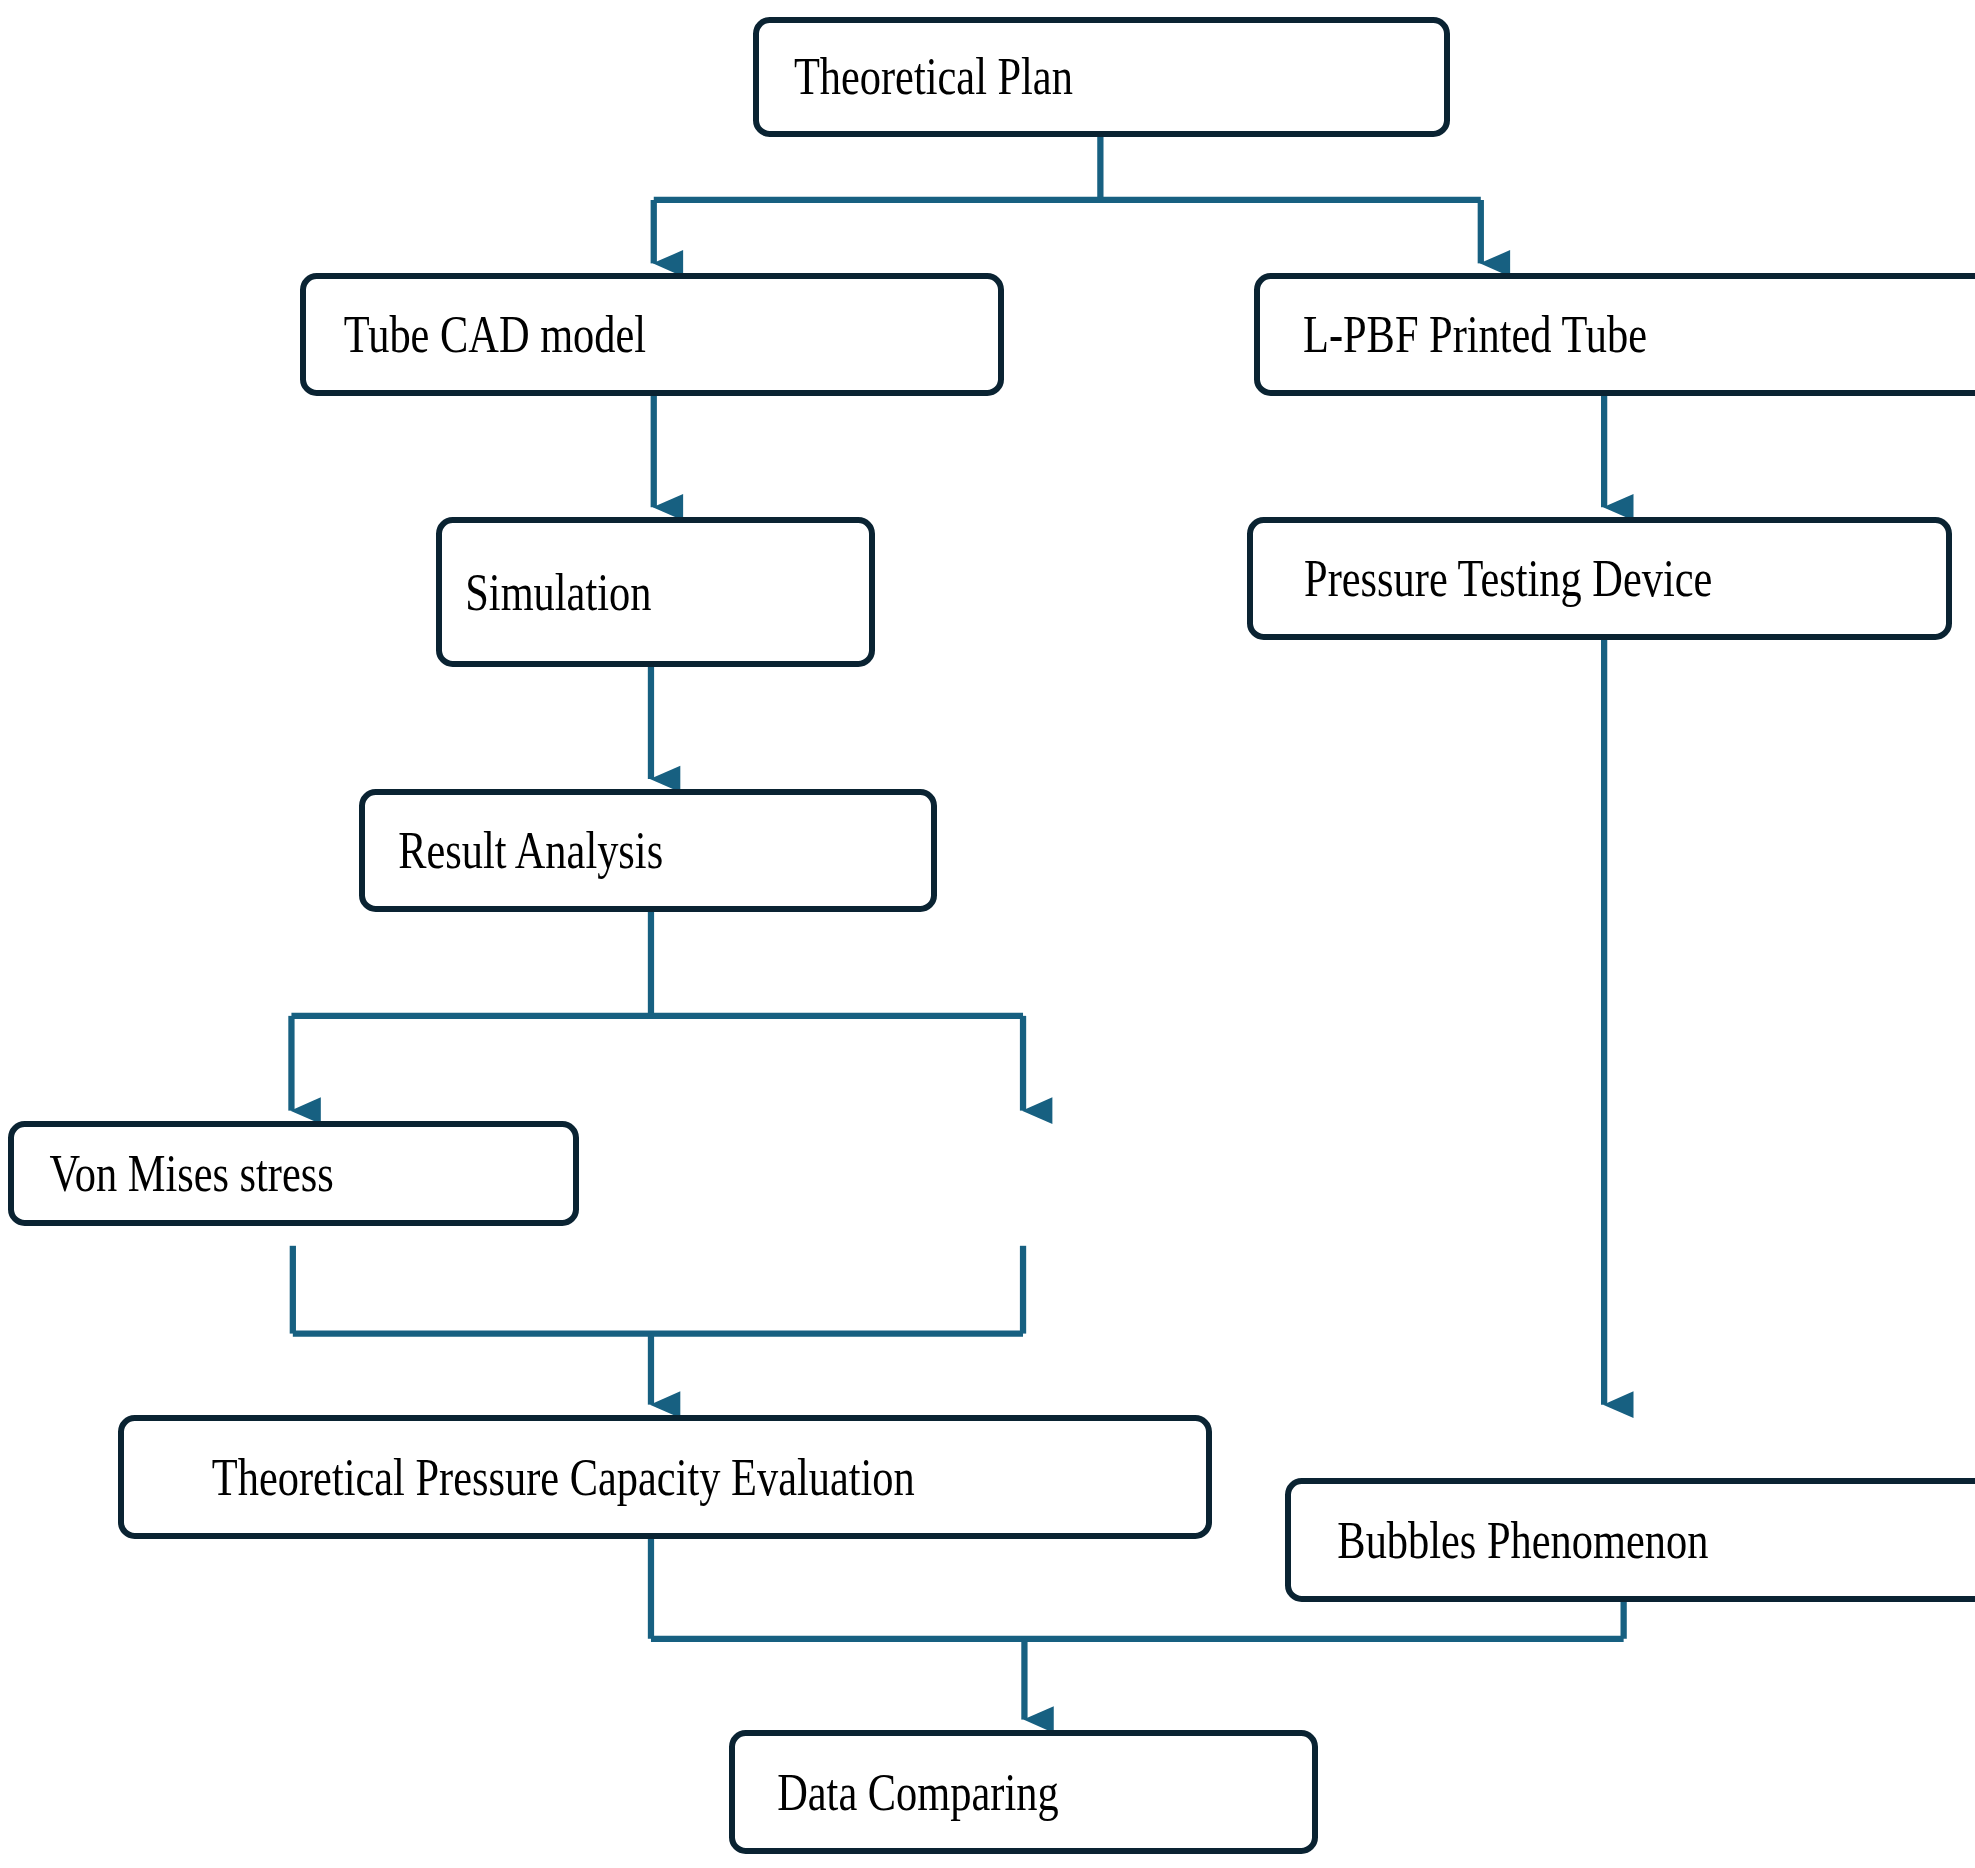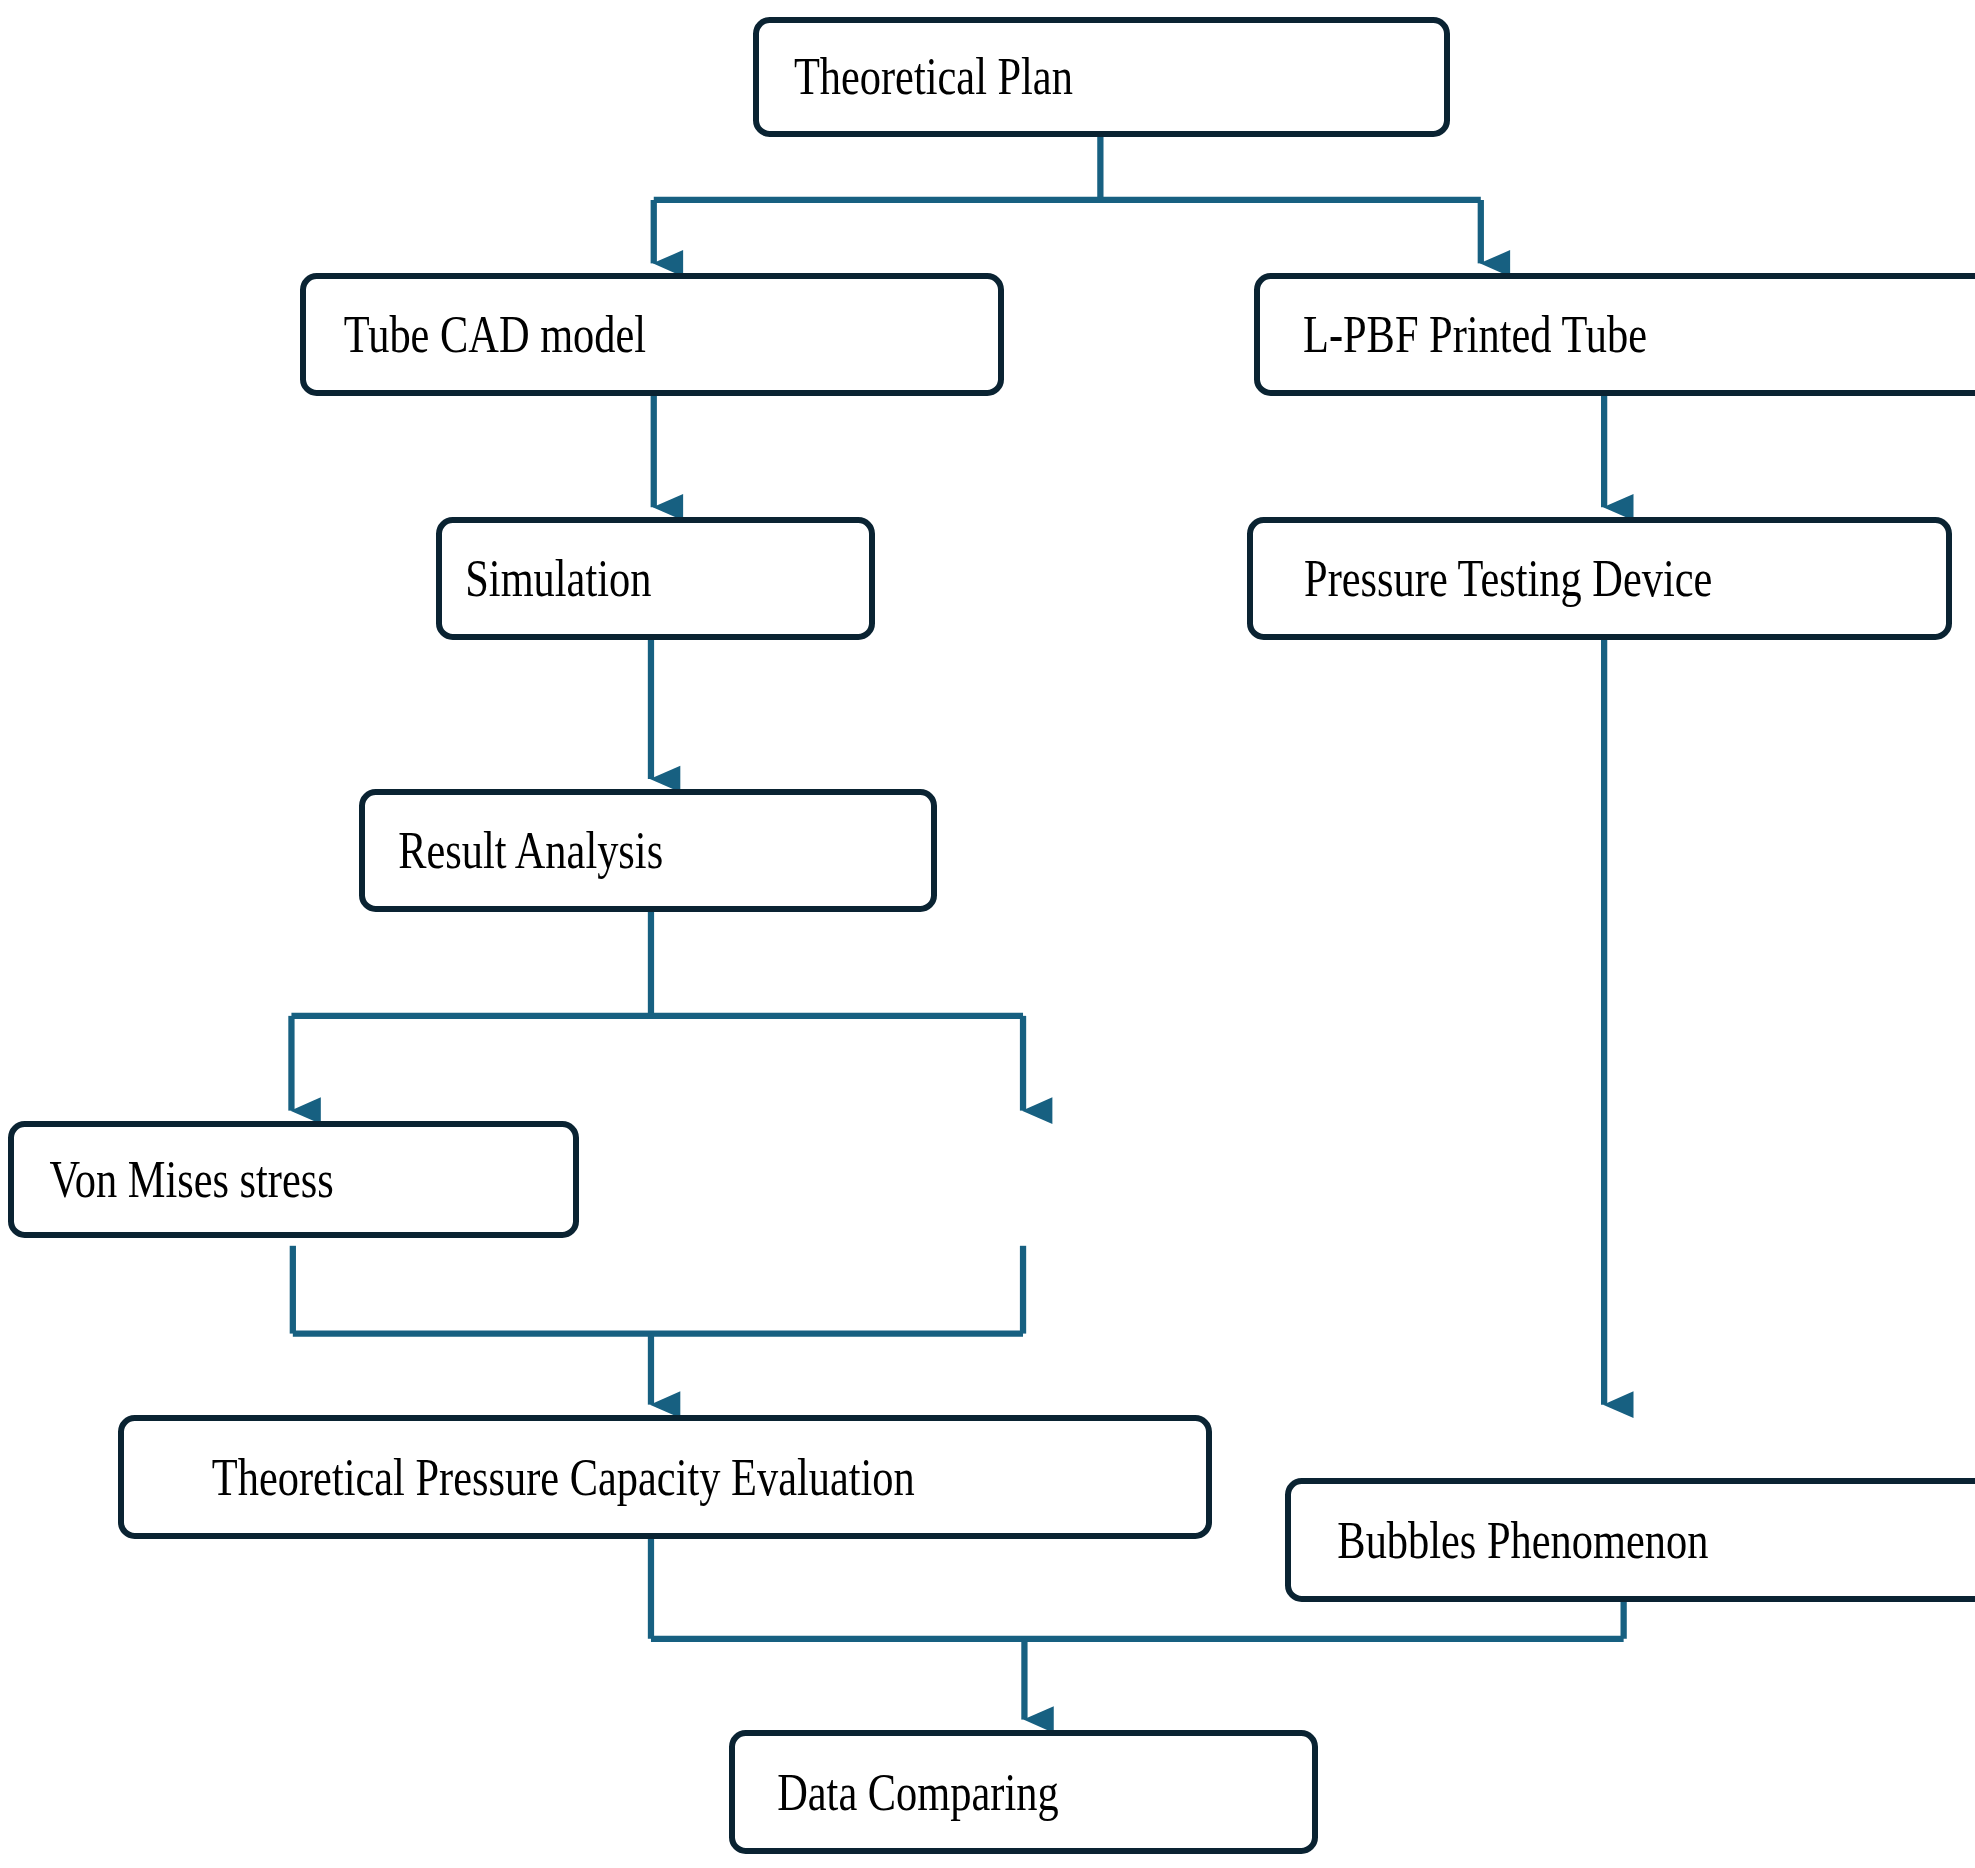--- a/index.html
+++ b/index.html
@@ -106,33 +106,33 @@
   </div>
 
   <div class="node" style="left:300px; top:273px; width:704px; height:123px;">
     <span class="node-label" style="font-size:53px;">Tube CAD model</span>
   </div>
 
   <div class="node" style="left:1254px; top:273px; width:828px; height:123px;">
     <span class="node-label" style="font-size:53px;">L-PBF Printed Tube</span>
   </div>
 
-  <div class="node" style="left:436px; top:517px; width:439px; height:123px;">
+  <div class="node" style="left:436px; top:517px; width:439px; height:150px;">
     <span class="node-label" style="font-size:53px;">Simulation</span>
   </div>
 
   <div class="node" style="left:1247px; top:517px; width:705px; height:123px;">
     <span class="node-label" style="font-size:53px;">Pressure Testing Device</span>
   </div>
 
   <div class="node" style="left:359px; top:789px; width:578px; height:123px;">
     <span class="node-label" style="font-size:53px;">Result Analysis</span>
   </div>
 
-  <div class="node" style="left:8.4px; top:1121px; width:571px; height:117px;">
+  <div class="node" style="left:8.4px; top:1121px; width:571px; height:105px;">
     <span class="node-label" style="font-size:53px;">Von Mises stress</span>
   </div>
 
 
   <div class="node" style="left:118px; top:1415px; width:1094px; height:124px;">
     <span class="node-label" style="font-size:53px;">Theoretical Pressure Capacity Evaluation</span>
   </div>
 
   <div class="node" style="left:1245px; top:1478px; width:708px; height:124px;margin-left:40px;">
     <span class="node-label" style="font-size:53px;">Bubbles Phenomenon</span>

